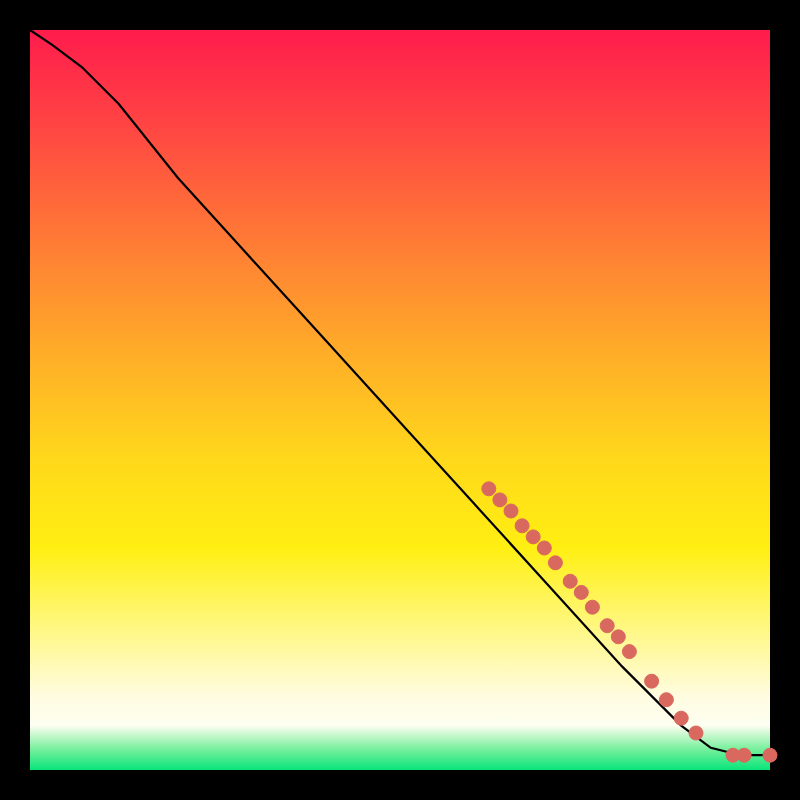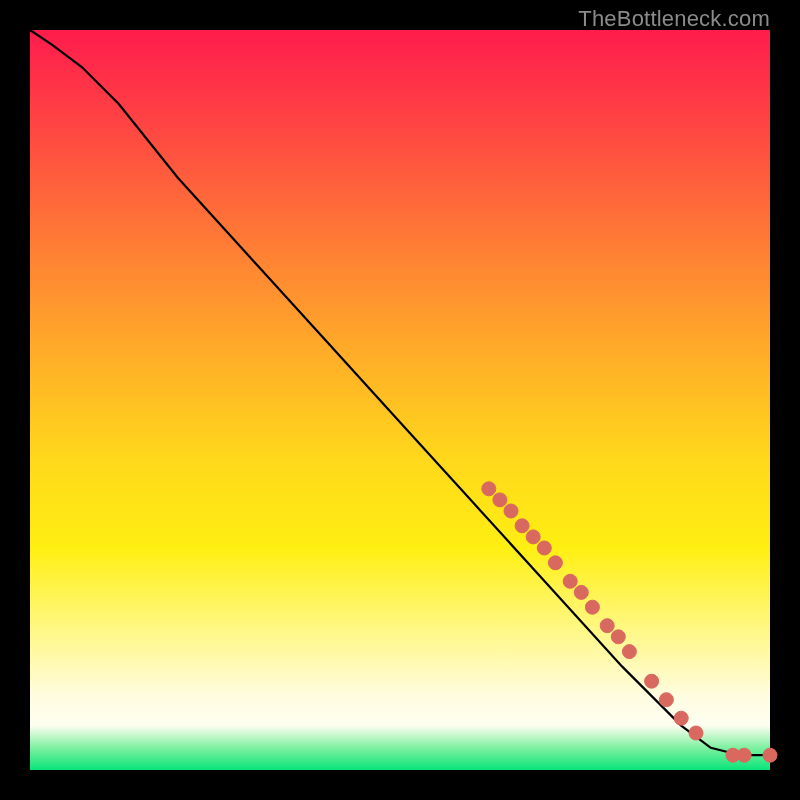--- a/index.html
+++ b/index.html
@@ -65,21 +65,20 @@
   .marker {
     fill: #d9695f;
     stroke: #d9695f;
   }
 </style>
 </head>
 <body>
 
 <div class="frame">
 
-  <div class="attribution">TheBottleneck.com</div>
 
   <div class="plot-area">
     <svg class="curve" viewBox="0 0 740 740">
       <path id="curve-path" class="curve-path" d="M0.0 0.0 L22.2 14.8 L51.8 37.0 L88.8 74.0 L148.0 148.0 L222.0 229.4 L296.0 310.8 L370.0 392.2 L444.0 473.6 L518.0 555.0 L592.0 636.4 L651.2 695.6 L680.8 717.8 L710.4 725.2 L740.0 725.2"></path>
       <g id="marker-group">
           <circle cx="458.8" cy="458.8" r="7" class="marker"></circle>
           <circle cx="469.9" cy="469.9" r="7" class="marker"></circle>
           <circle cx="481.0" cy="481.0" r="7" class="marker"></circle>
           <circle cx="492.1" cy="495.8" r="7" class="marker"></circle>
           <circle cx="503.2" cy="506.9" r="7" class="marker"></circle>

